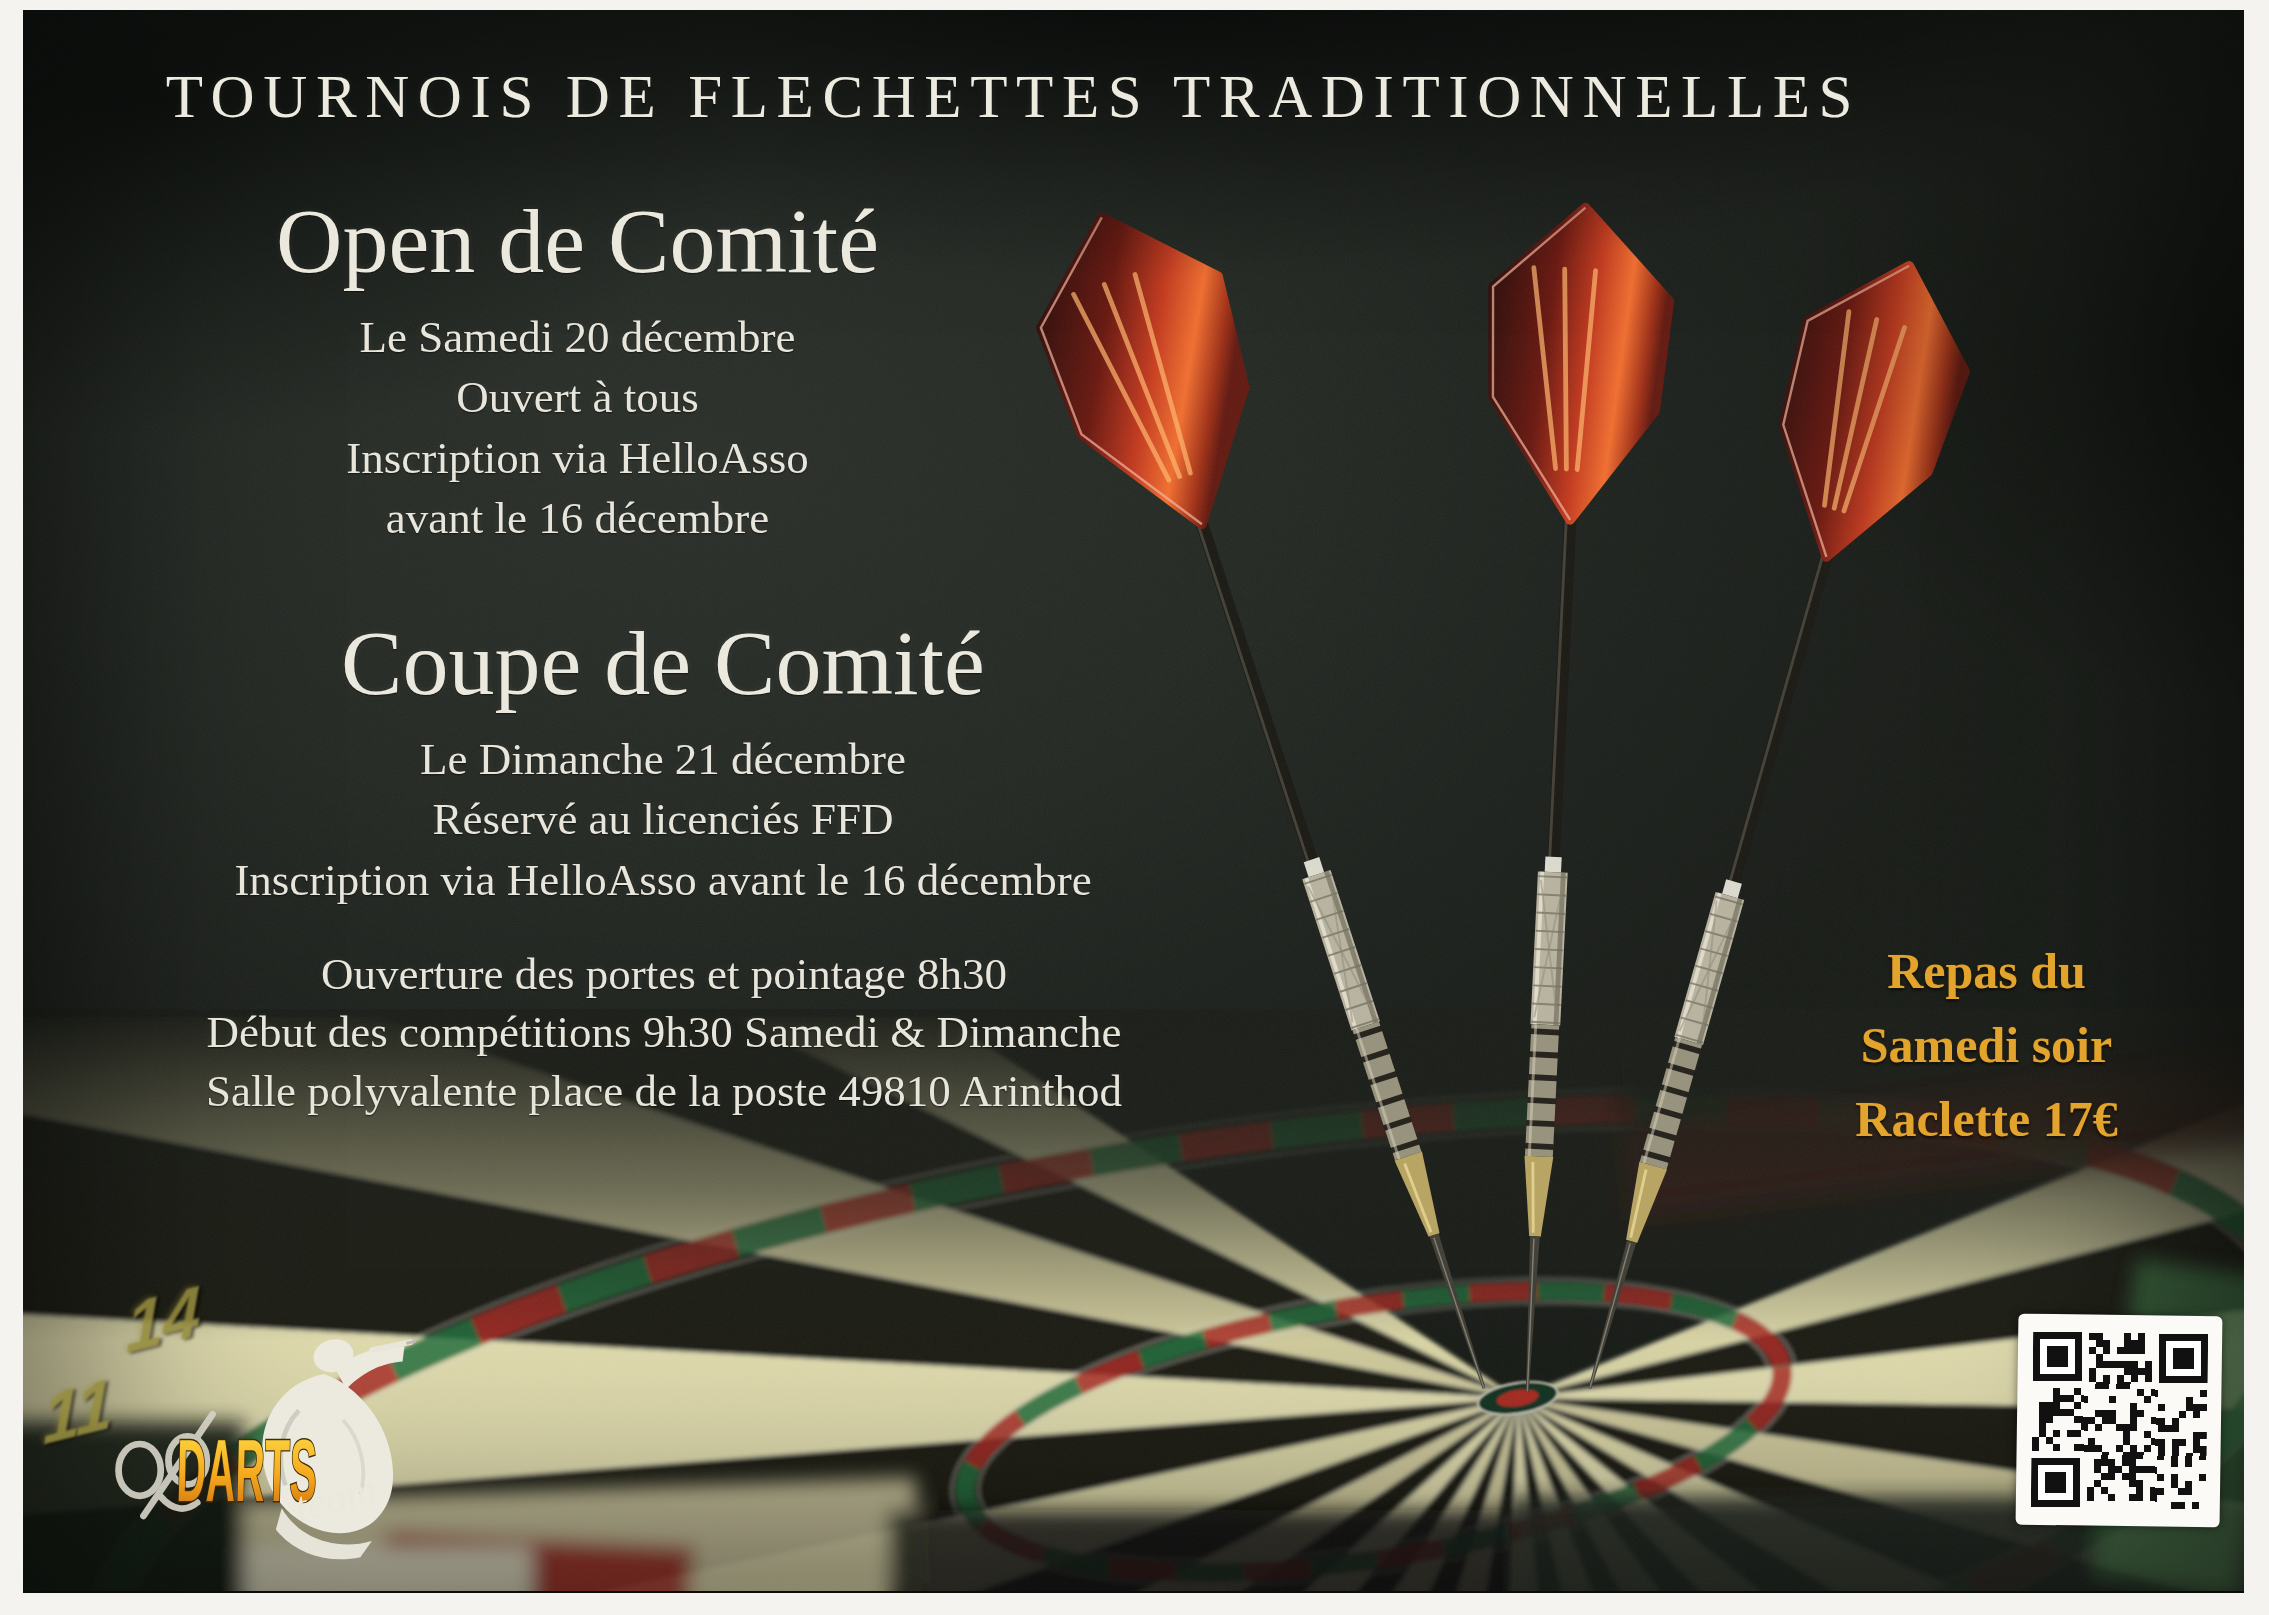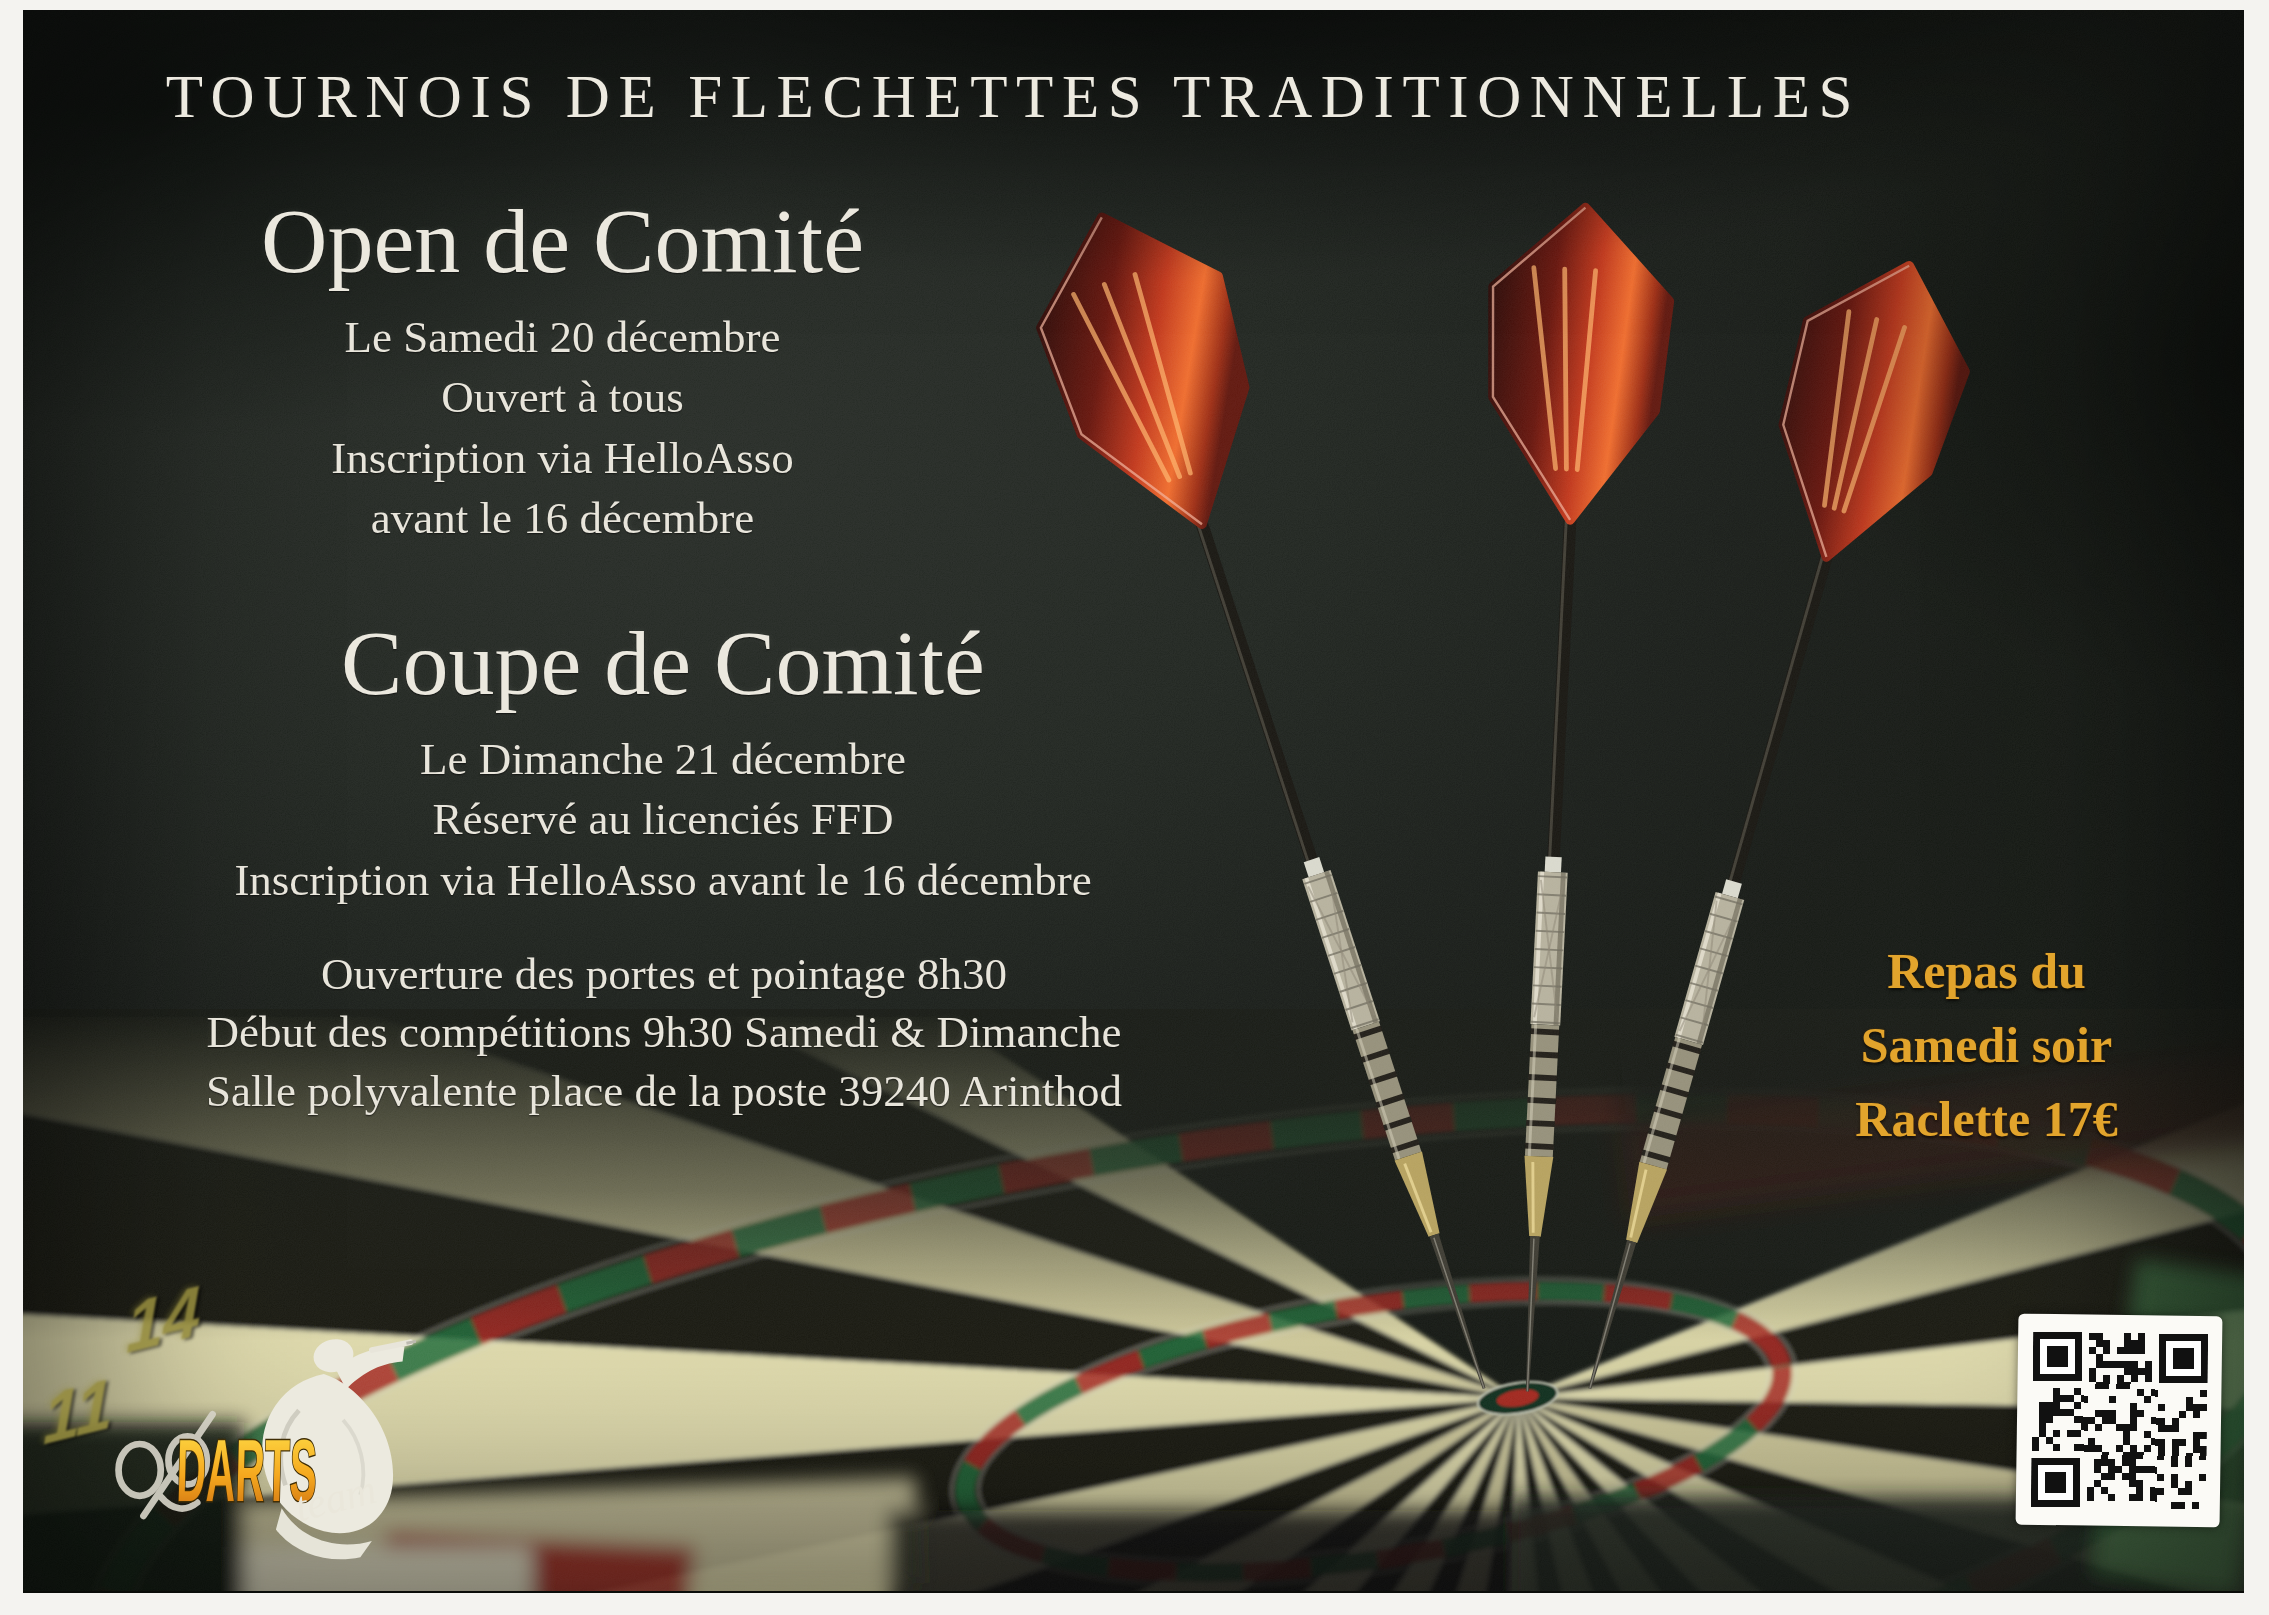--- a/index.html
+++ b/index.html
@@ -24,21 +24,21 @@
   .poster::after{
     content:"";position:absolute;inset:0;z-index:1;pointer-events:none;
     box-shadow:inset 0 0 231px 48px rgba(0,0,0,.55);
   }
   #scene{position:absolute;inset:0;z-index:0;}
   .txt{position:absolute;z-index:2;color:#e8e5db;text-align:center;
        text-shadow:0 1px 1.9px rgba(0,0,0,.65), 0 0 6.7px rgba(235,235,225,.10);}
   .title{top:52px;left:0;width:1981px;font-size:61px;letter-spacing:8.6px;color:#edeae0;}
   .h1{font-size:92px;line-height:1.1;margin:0 0 15.4px 0;color:#ebe8de;}
   .block{line-height:1.34;font-size:45px;}
-  .open-block{left:83px;top:181px;width:913px;}
+  .open-block{left:98px;top:181px;width:913px;}
   .coupe-block{left:102px;top:603px;width:1076px;}
   .info-block{left:31px;top:935px;width:1220px;line-height:1.30;}
   .gold-block{left:1735px;top:924px;width:457px;font-size:50px;font-weight:bold;
       line-height:1.48;color:#e2a42c;
       text-shadow:0 1.9px 2.9px rgba(0,0,0,.65), 0 0 1.9px rgba(120,70,10,.6);}
   .board-num{position:absolute;z-index:2;font-style:italic;font-weight:bold;
       font-family:"Liberation Sans","DejaVu Sans",sans-serif;
       font-size:69px;color:#958c3e;opacity:.88;filter:blur(1.2px);
       transform:rotate(-14deg) skewX(-14deg);
       text-shadow:2.9px 1.9px 2.9px rgba(0,0,0,.6), -2.9px -1.9px 4.8px rgba(143,136,54,.35);}
@@ -306,21 +306,21 @@
     <div class="txt block coupe-block">
       <div class="h1">Coupe de Comité</div>
       <div>Le Dimanche 21 décembre</div>
       <div>Réservé au licenciés FFD</div>
       <div>Inscription via HelloAsso avant le 16 décembre</div>
     </div>
 
     <div class="txt block info-block">
       <div>Ouverture des portes et pointage 8h30</div>
       <div>Début des compétitions 9h30 Samedi &amp; Dimanche</div>
-      <div>Salle polyvalente place de la poste 39240 Arinthod</div>
+      <div>Salle polyvalente place de la poste 49810 Arinthod</div>
     </div>
 
     <div class="txt gold-block">
       <div>Repas du</div>
       <div>Samedi soir</div>
       <div>Raclette 17€</div>
     </div>
 
     <div class="board-num num-14">14</div>
     <div class="board-num num-11">11</div>

